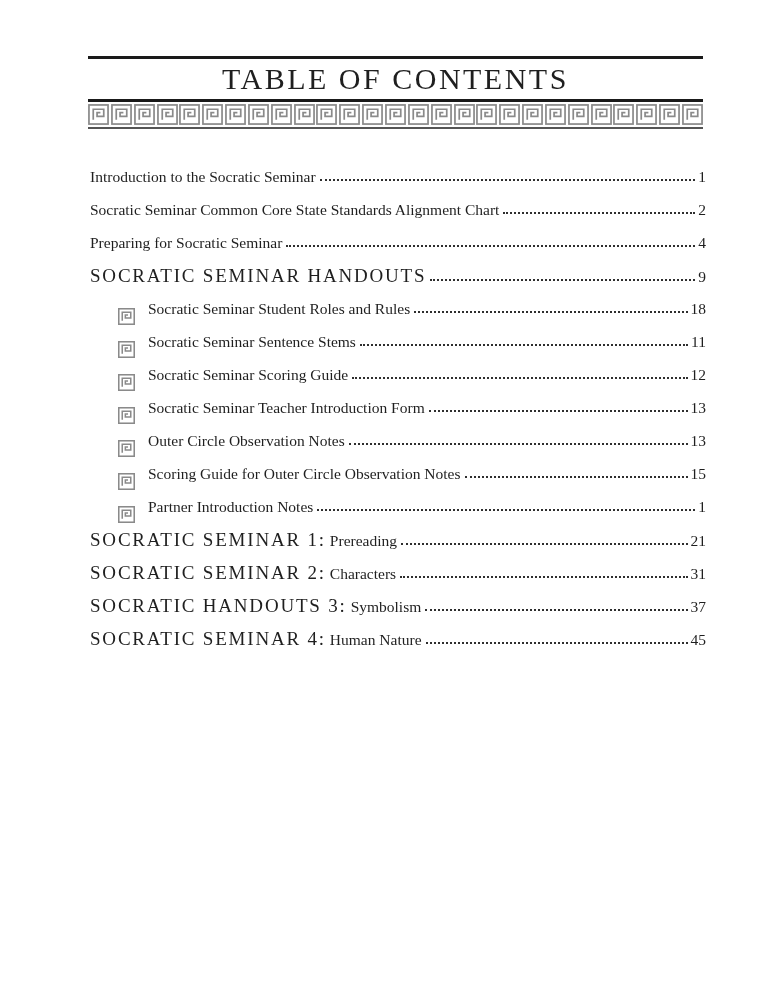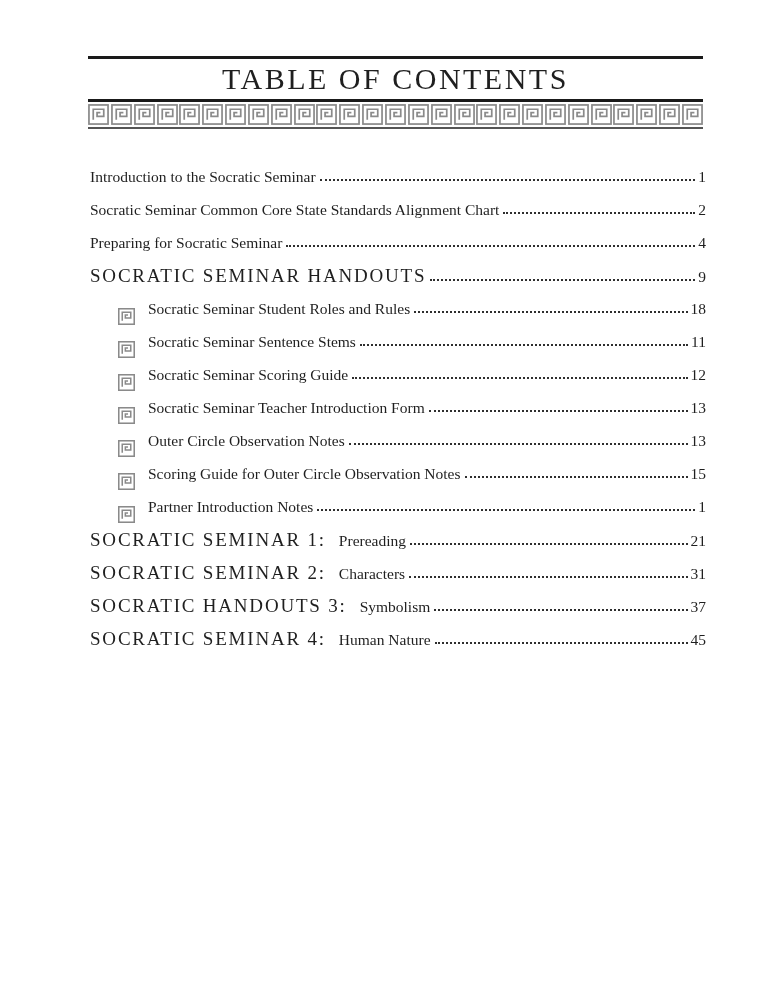--- a/index.html
+++ b/index.html
@@ -33,21 +33,21 @@
   }
   .munit{width:21px;height:21px;display:block;flex:0 0 auto;}
 
   
   .toc{margin:38px 67px 0 90px;width:616px;text-align:right;}
   .row{
     display:flex;align-items:baseline;height:33px;
     font-size:15.5px;line-height:19px;white-space:nowrap;
   }
   .row .caps{font-size:19px;letter-spacing:1.8px;}
-  .row.seminar .text{margin-left:13px;}
+  .row.seminar .text{margin-left:4px;}
   .row .leader{
     flex:1 1 auto;min-width:16px;
     border-bottom:2px dotted var(--leader);
     margin:0 1px 0 4px;position:relative;top:-1px;
   }
   .row .page-num{font-size:15.5px;padding-left:2px;}
   .row .icon{
     flex:0 0 auto;width:17px;height:17px;margin:0 13px 0 28px;
     align-self:center;color:var(--meander);position:relative;top:1px;
   }

